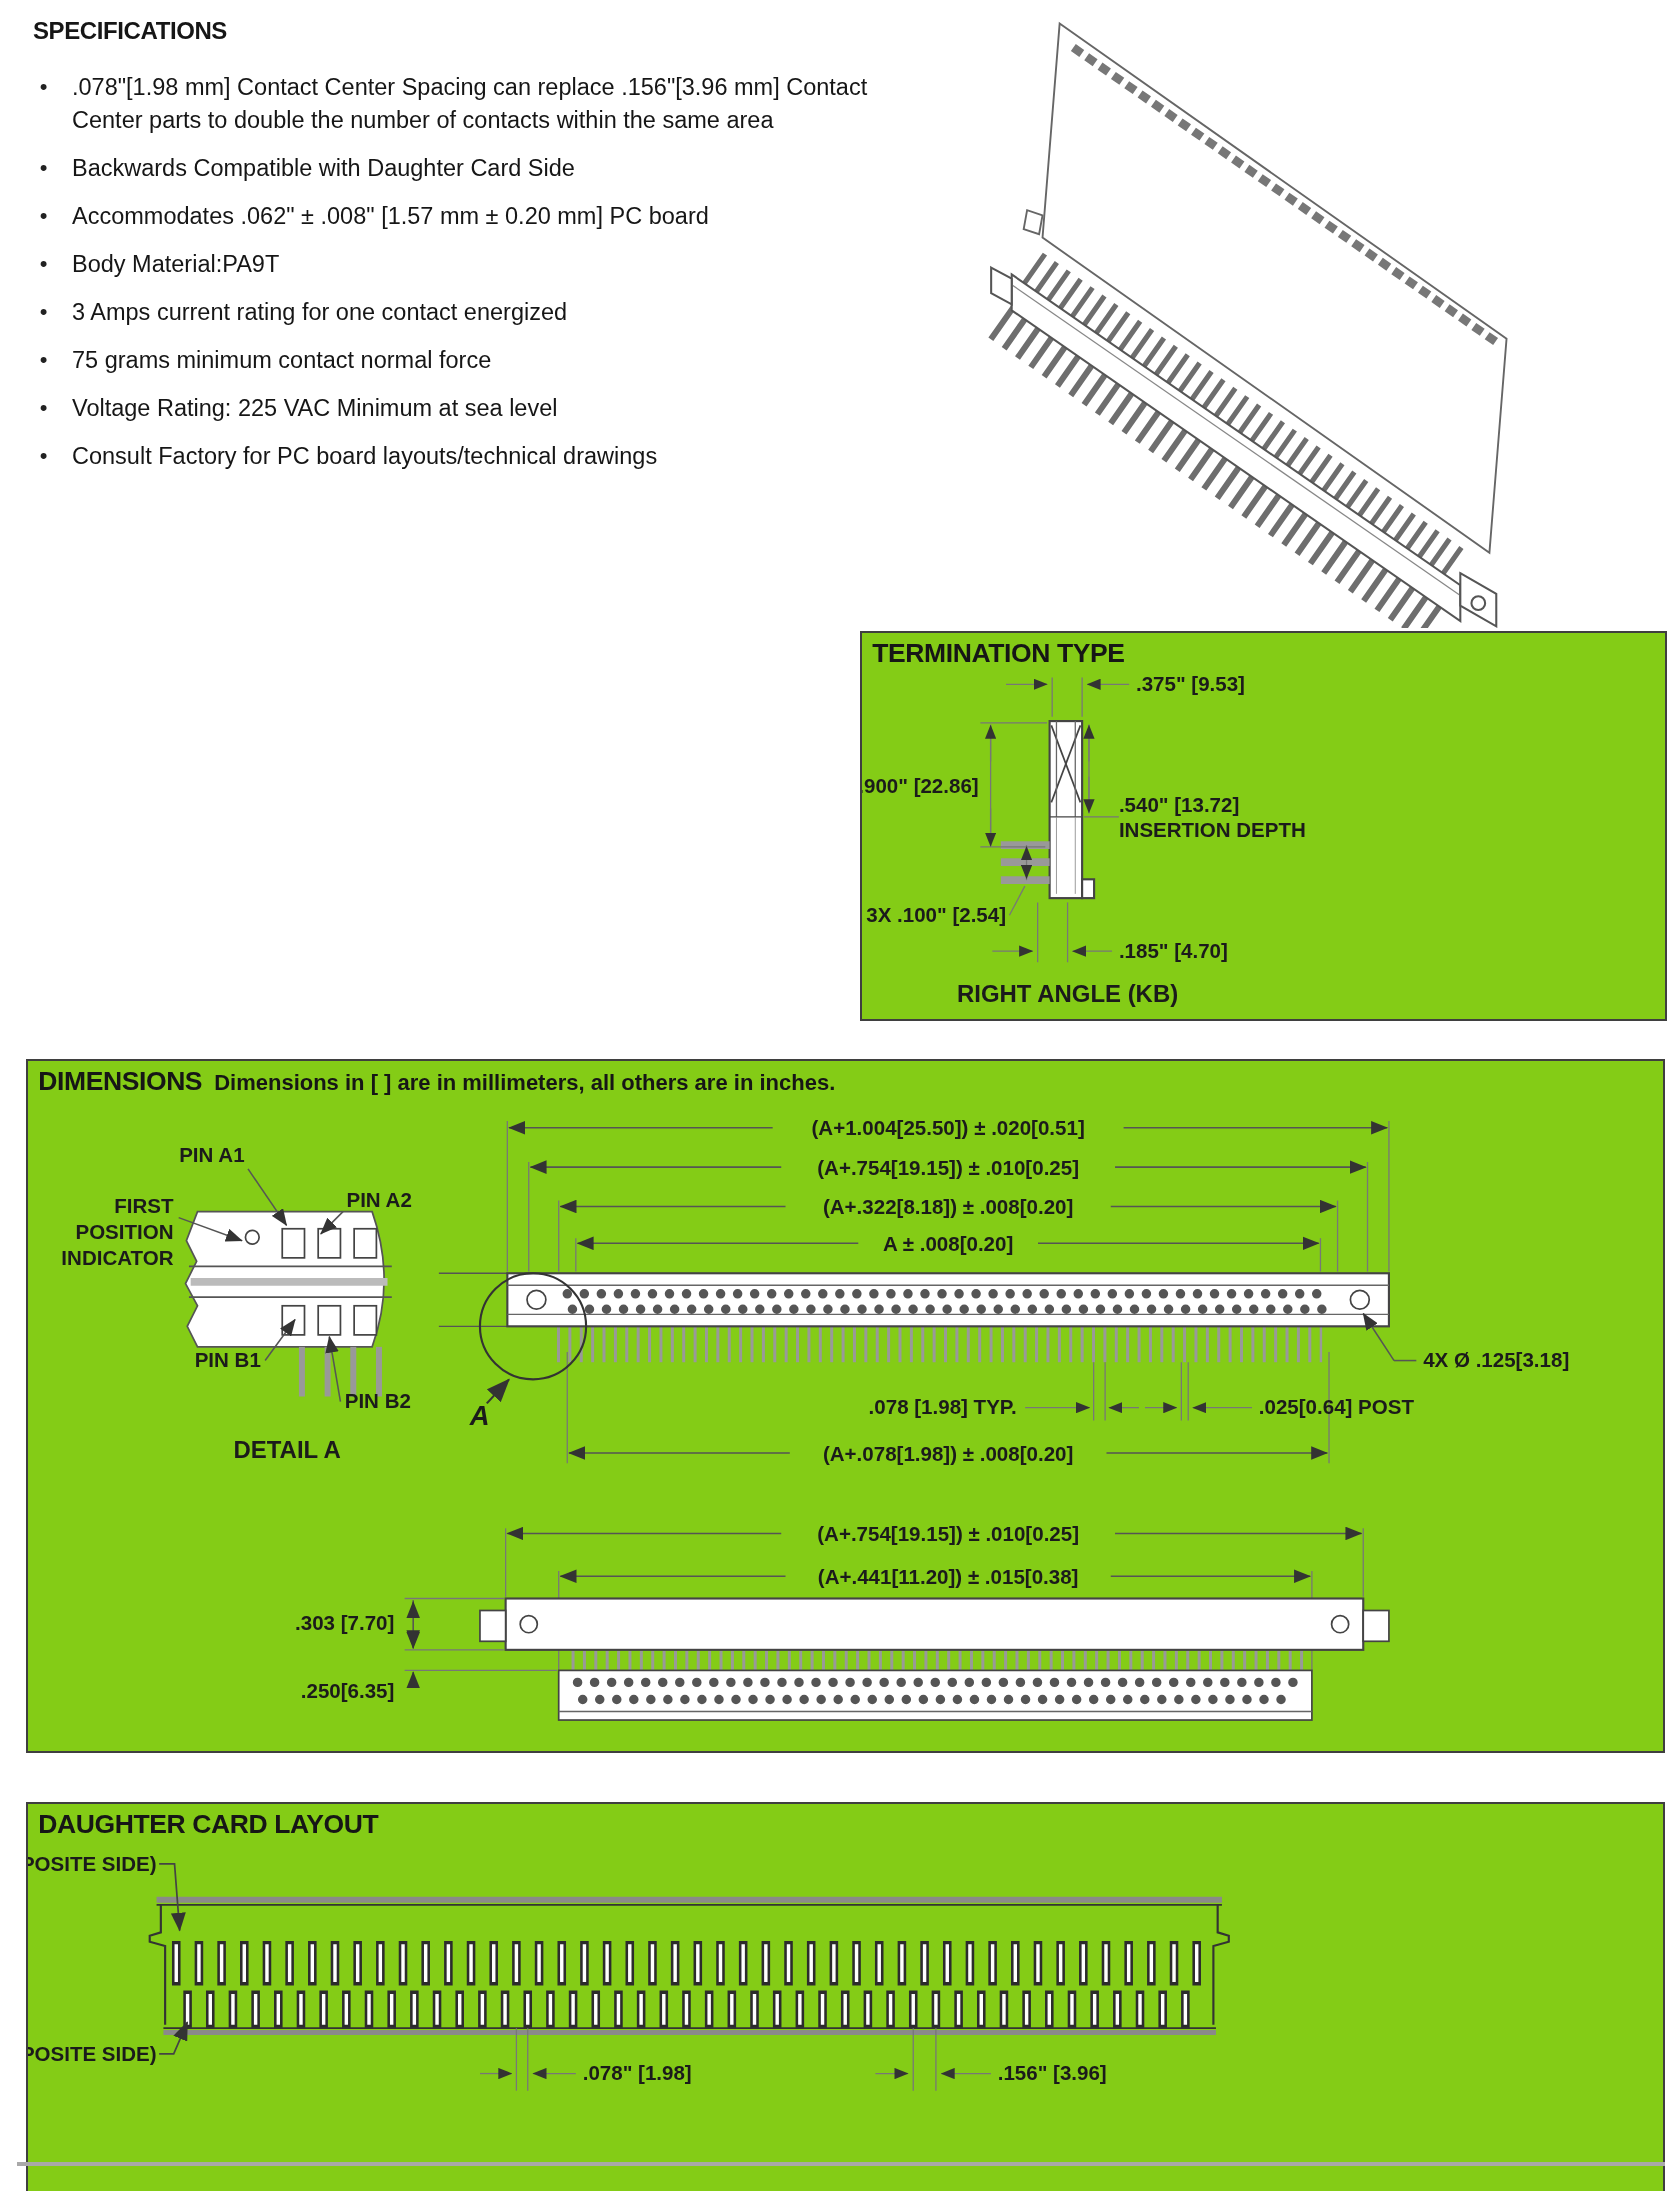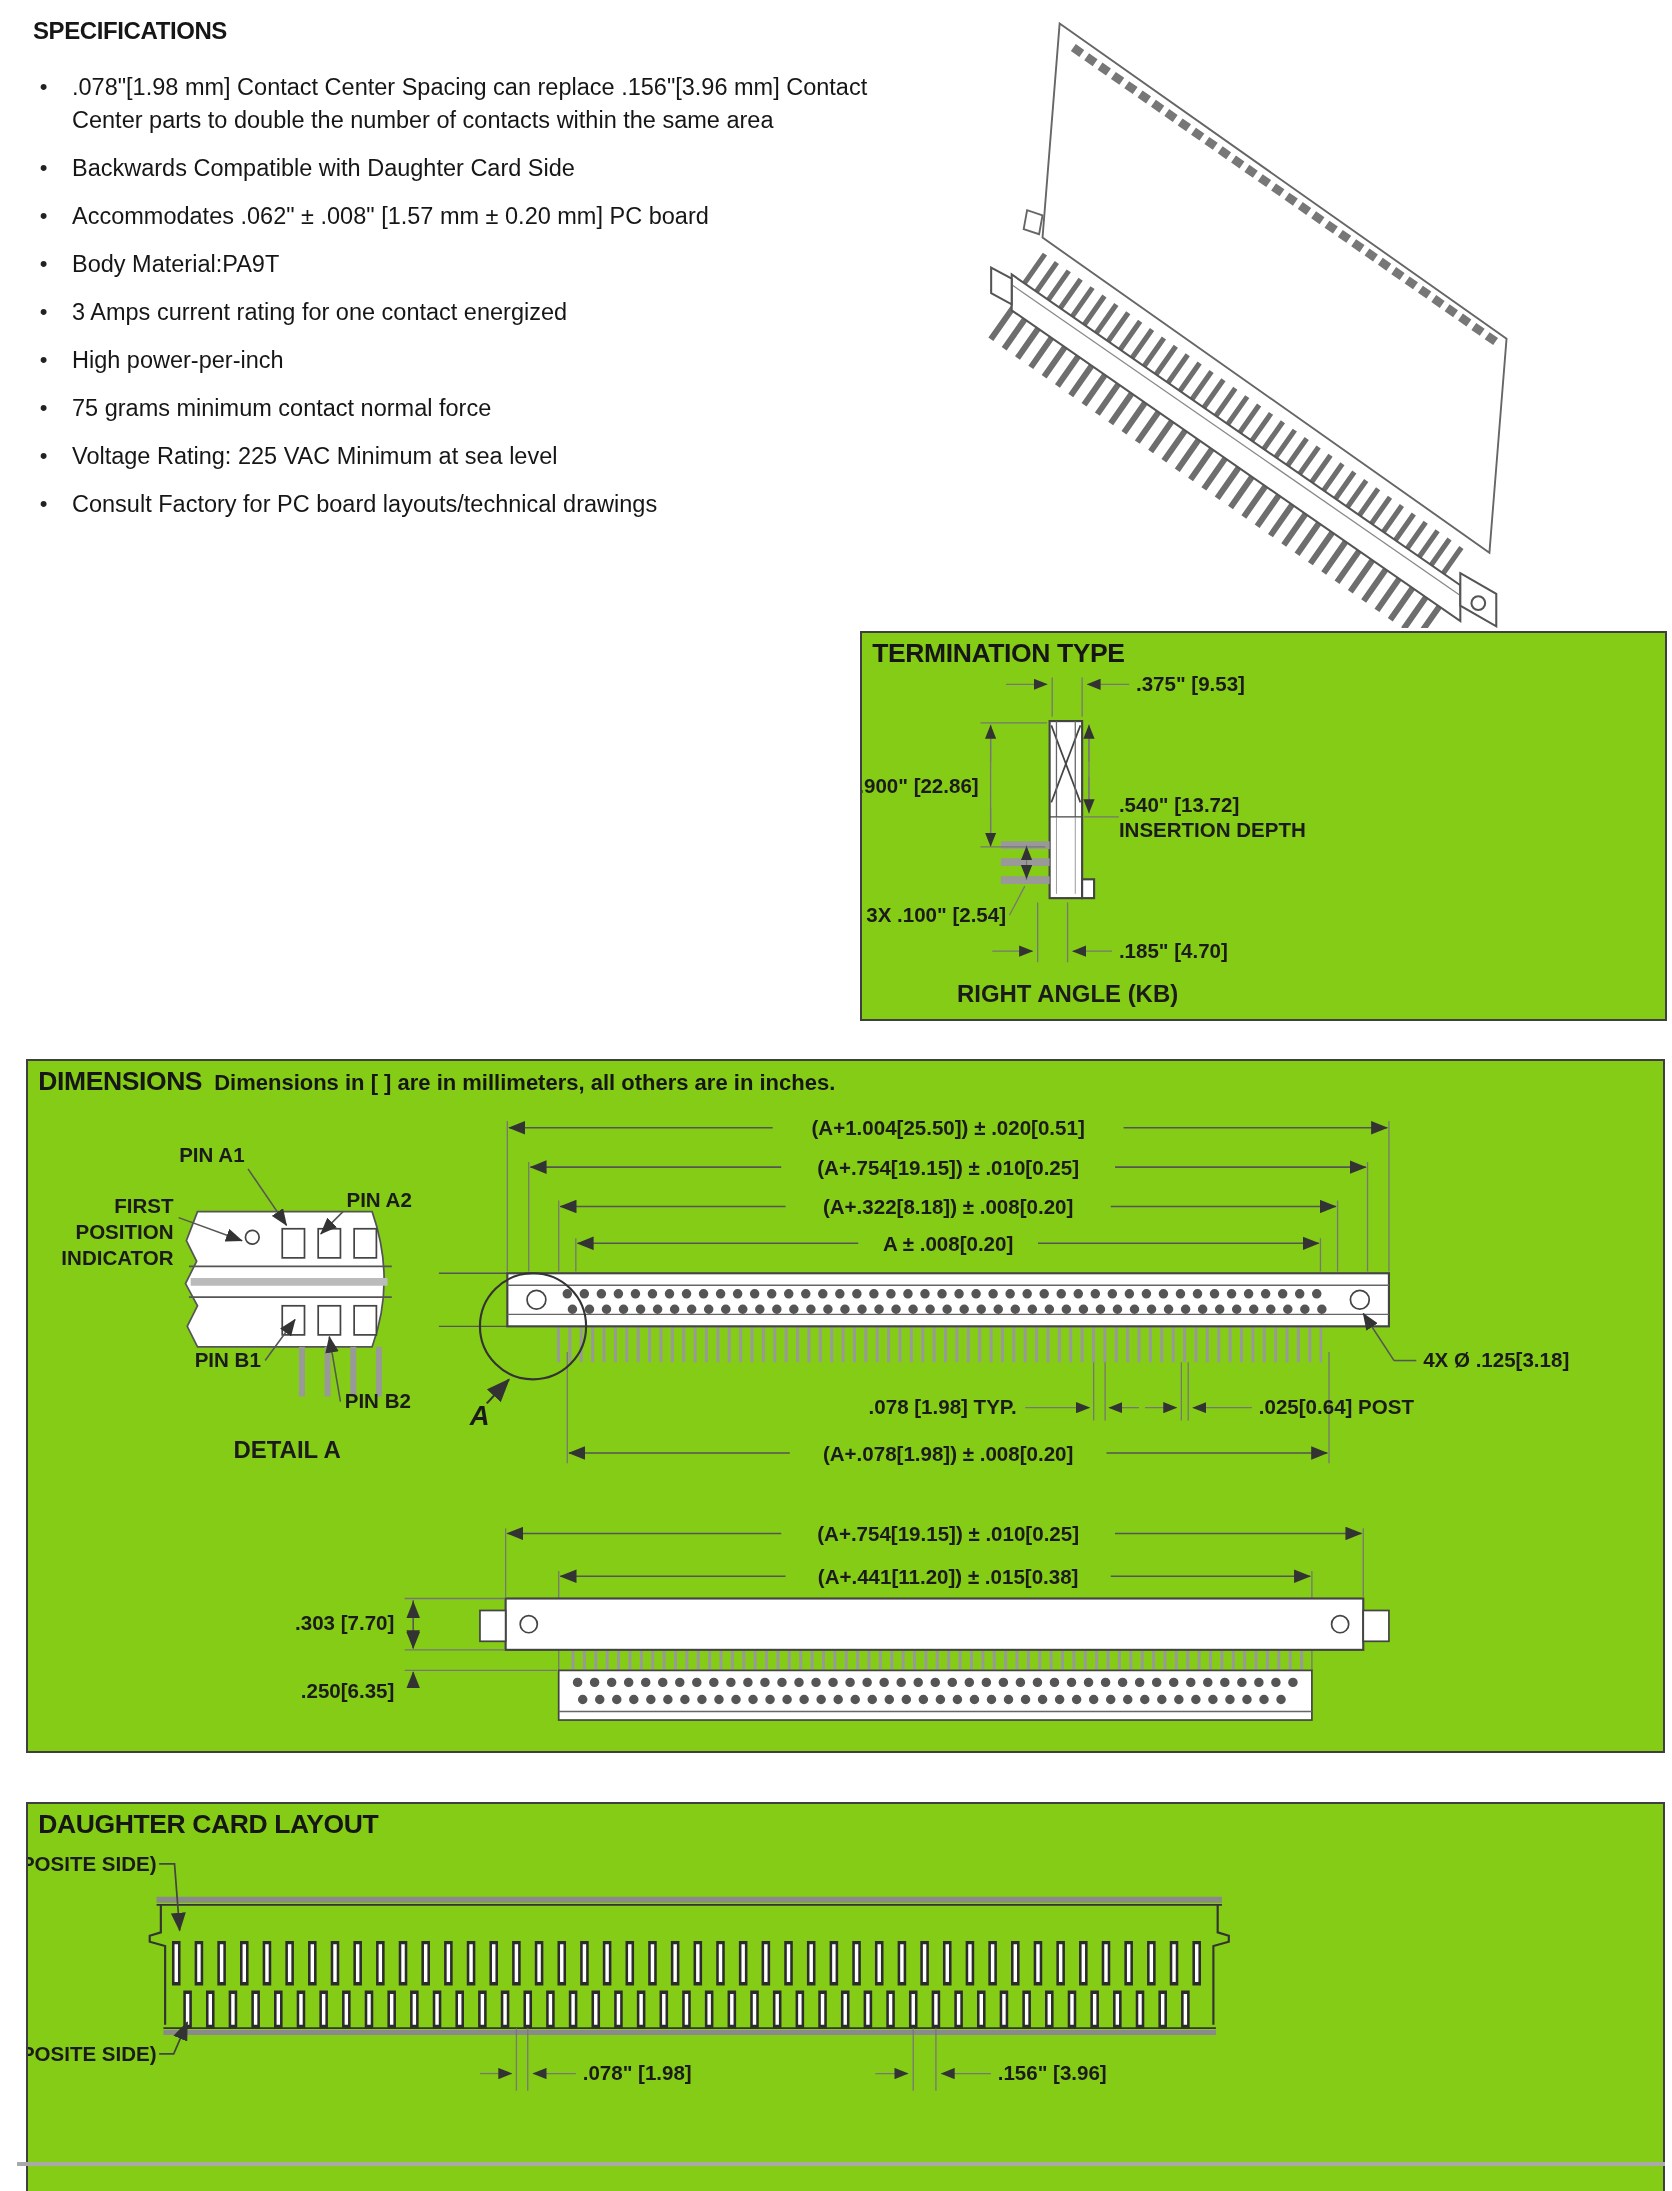--- a/index.html
+++ b/index.html
@@ -30,21 +30,20 @@
 <div id="page">
 
   <div id="specs">
     <h1>SPECIFICATIONS</h1>
     <ul class="specs">
       <li><span>.078"[1.98 mm] Contact Center Spacing can replace .156"[3.96 mm] Contact Center parts to double the number of contacts within the same area</span></li>
       <li><span>Backwards Compatible with Daughter Card Side</span></li>
       <li><span>Accommodates .062" ± .008" [1.57 mm ± 0.20 mm] PC board</span></li>
       <li><span>Body Material:PA9T</span></li>
       <li><span>3 Amps current rating for one contact energized</span></li>
-      <li><span>High power-per-inch</span></li>
       <li><span>75 grams minimum contact normal force</span></li>
       <li><span>Voltage Rating: 225 VAC Minimum at sea level</span></li>
       <li><span>Consult Factory for PC board layouts/technical drawings</span></li>
     </ul>
   </div>
 
   <svg style="left:931px;top:15.4px;" width="622" height="613" viewBox="0 0 726 716">
     <g fill="none" stroke="#666" stroke-width="2.2">
       <polygon points="150,10 672,378 652,628 130,260" fill="#fff"></polygon>
       <polygon points="130,234 112,228 108,250 126,256" fill="#fff"></polygon>

